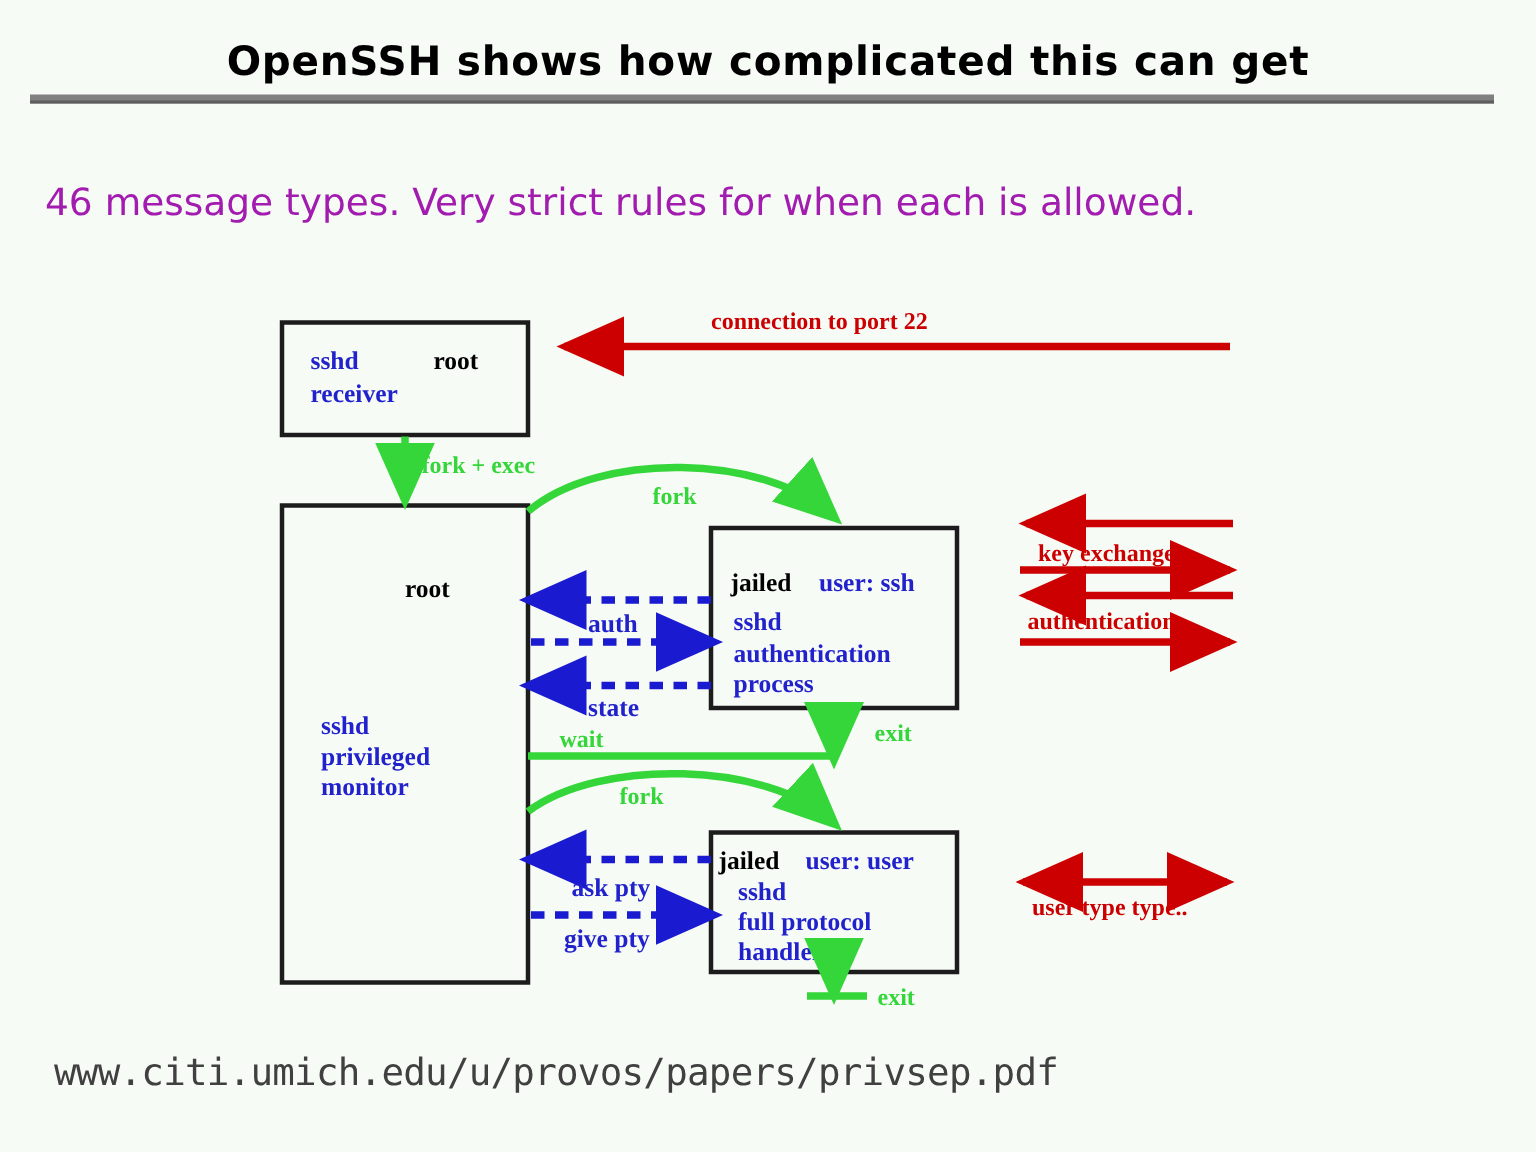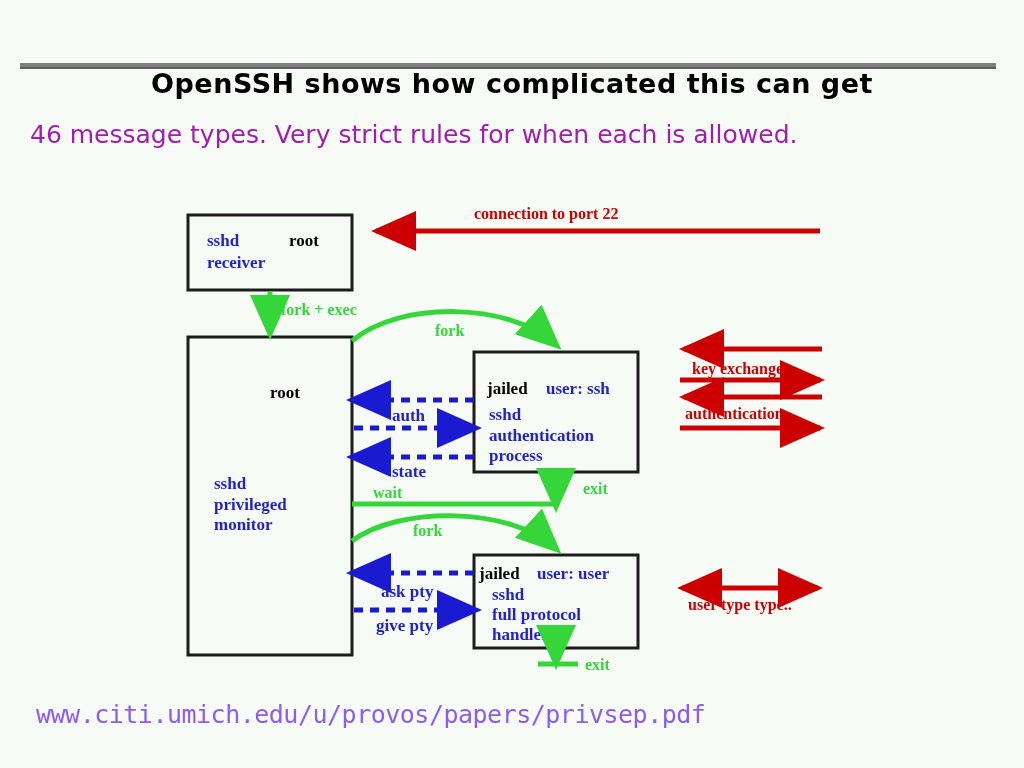--- a/index.html
+++ b/index.html
@@ -27,21 +27,20 @@
     left: 0;
     top: 26px;
     width: 1024px;
     text-align: center;
     font-family: "DejaVu Sans", sans-serif;
     font-weight: bold;
     font-size: 27px;
     letter-spacing: 0.5px;
     color: #000000;
     white-space: nowrap;
-    margin-top: 42px;
   }
   .rule {
     position: absolute;
     left: 20px;
     top: 63px;
     width: 976px;
     height: 4px;
     background: #808080;
     border-bottom: 2px solid #5e5e5e;
   }
@@ -54,21 +53,21 @@
     color: #a21caf;
     white-space: nowrap;
   }
   .footer {
     position: absolute;
     left: 36px;
     top: 700px;
     font-family: "DejaVu Sans Mono", monospace;
     font-size: 25px;
     letter-spacing: -0.5px;
-    color: #8b5cf6;
+    color: #404040;
     white-space: nowrap;
   }
   #diagram {
     position: absolute;
     left: 0;
     top: 0;
     width: 1024px;
     height: 768px;
   }
   text { font-family: "Liberation Serif", serif; }

